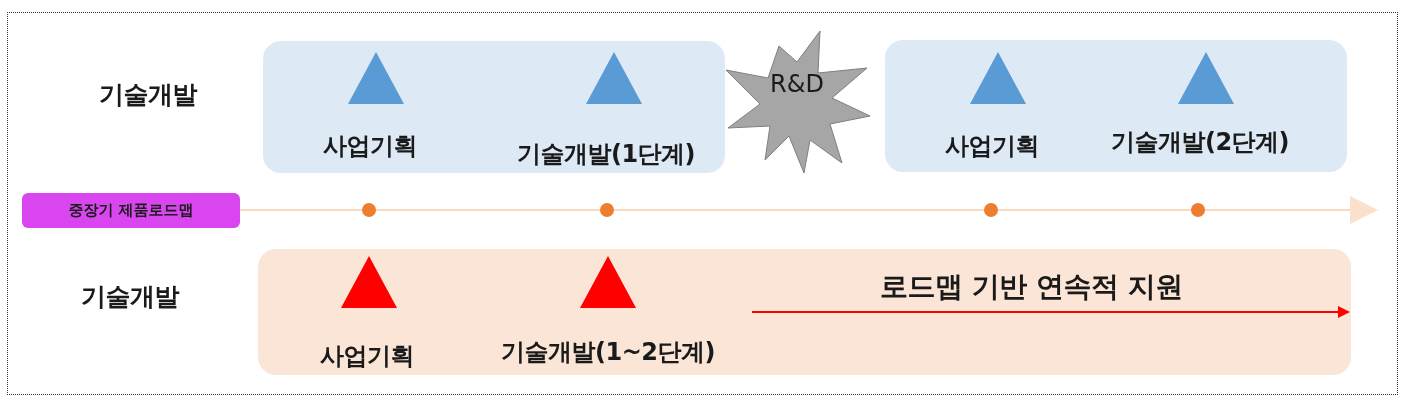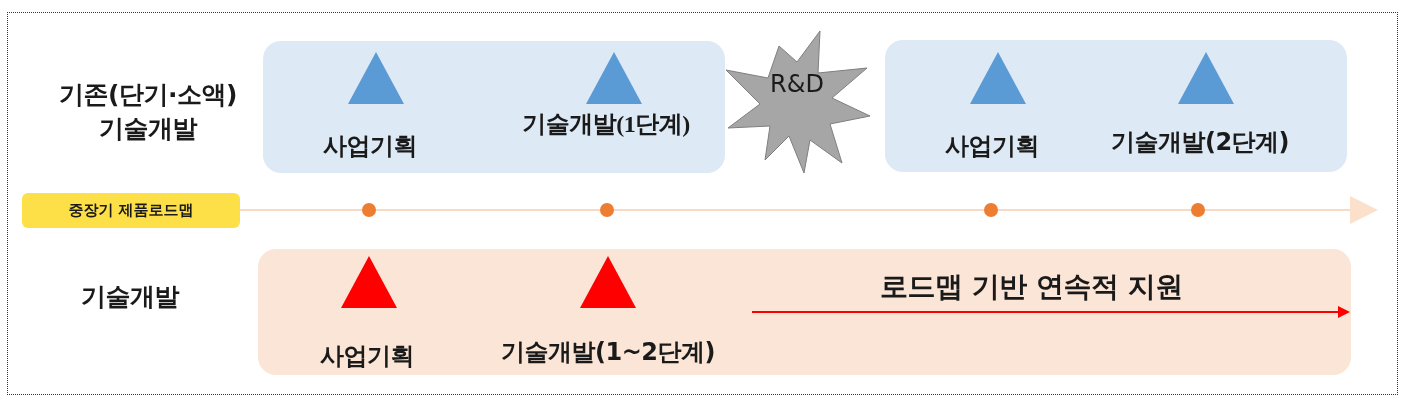--- a/index.html
+++ b/index.html
@@ -10,21 +10,21 @@
   .row-label { position:absolute; text-align:center; font-size:25px; font-weight:bold;
                line-height:34px; color:#1a1a1a; white-space:nowrap; letter-spacing:-0.5px; }
   .box-blue { position:absolute; background:#dde9f5; border-radius:18px; }
   .box-peach { position:absolute; background:#fbe5d6; border-radius:18px; }
   .tri { position:absolute; width:0; height:0; border-left:28px solid transparent;
          border-right:28px solid transparent; border-bottom:52px solid #5b9bd5; }
   .tri.red { border-bottom-color:#ff0000; }
   .step-label { position:absolute; font-size:24px; font-weight:bold; white-space:nowrap;
                 transform:translateX(-50%); color:#1a1a1a; letter-spacing:-0.5px; }
   .roadmap-tag { position:absolute; left:22px; top:193px; width:218px; height:35px;
-                 background:#fde047; border-radius:6px; font-size:15px; font-weight:bold;
+                 background:#d946ef; border-radius:6px; font-size:15px; font-weight:bold;
                  display:flex; align-items:center; justify-content:center; color:#1a1a1a; }
   .timeline { position:absolute; left:240px; top:209px; width:1112px; height:2px; background:#f8d9c2; }
   .timeline-arrow { position:absolute; left:1350px; top:196px; width:0; height:0;
                     border-top:14px solid transparent; border-bottom:14px solid transparent;
                     border-left:28px solid #fbe0cc; }
   .dot { position:absolute; width:14px; height:14px; border-radius:50%; background:#ed7d31;
          transform:translate(-50%,-50%); top:210px; }
   .burst { position:absolute; left:722px; top:28px; width:150px; height:148px; }
   .burst-text { position:absolute; left:722px; top:66px; width:150px; text-align:center;
                 font-size:24px; line-height:36px; color:#1a1a1a; }
@@ -34,34 +34,33 @@
   .support-head { position:absolute; left:1338px; top:306px; width:0; height:0;
                   border-top:6px solid transparent; border-bottom:6px solid transparent;
                   border-left:12px solid #ff0000; }
 </style>
 </head>
 <body>
 
 <div class="frame"></div>
 
 <div class="row-label" style="left:48px; top:78px; width:200px;">
-  <div>기존(단기·소액)</div>
   <div>기술개발</div>
 </div>
 
 <div class="box-blue" style="left:263px; top:41px; width:462px; height:132px;"></div>
 <div class="box-blue" style="left:885px; top:40px; width:462px; height:132px;"></div>
 
 <div class="tri" style="left:348px; top:52px;"></div>
 <div class="tri" style="left:586px; top:52px;"></div>
 <div class="tri" style="left:970px; top:52px;"></div>
 <div class="tri" style="left:1178px; top:52px;"></div>
 
 <div class="step-label" style="left:370px; top:130px;">사업기획</div>
-<div class="step-label" style="left:606px; top:108px;font-family:Liberation Serif, serif;">기술개발(1단계)</div>
+<div class="step-label" style="left:606px; top:138px;">기술개발(1단계)</div>
 <div class="step-label" style="left:992px; top:130px;">사업기획</div>
 <div class="step-label" style="left:1200px; top:126px;text-align:center;">기술개발(2단계)</div>
 
 <svg class="burst" viewBox="0 0 150 148">
   <polygon points="75,34 98,3 96,45 145,40 110,70 148,88 108,96 120,135 88,112 82,145 67,108 43,132 48,98 6,100 38,76 4,42 46,50 57,18" fill="#a6a6a6" stroke="#7f7f7f" stroke-width="1"></polygon>
 </svg>
 <div class="burst-text">
   <div>R&amp;D</div>
 </div>
 

